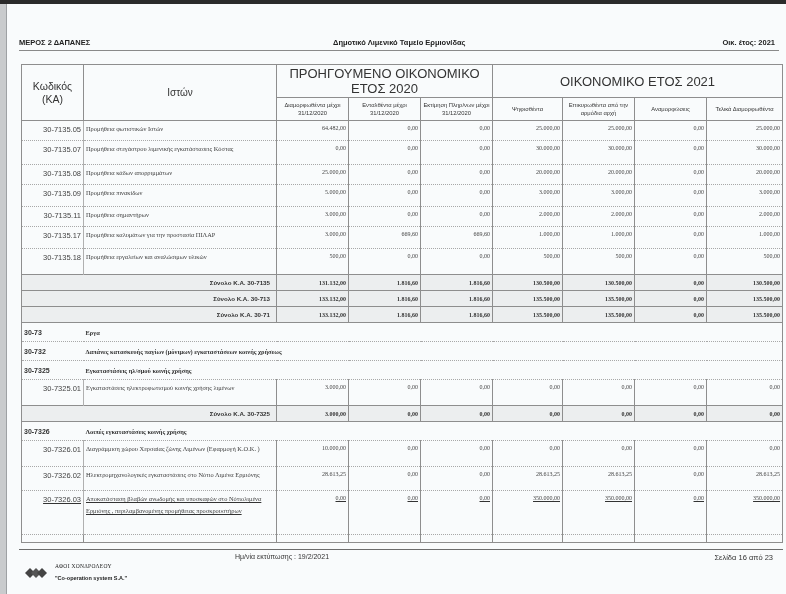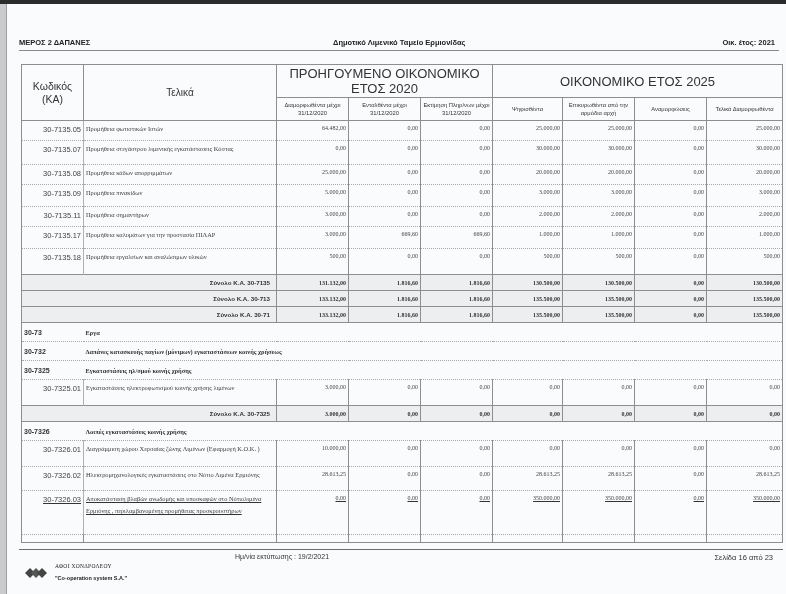--- a/index.html
+++ b/index.html
@@ -58,23 +58,23 @@
         <col style="width:72px">
         <col style="width:72px">
         <col style="width:70px">
         <col style="width:72px">
         <col style="width:72px">
         <col style="width:76px">
     </colgroup>
     <thead>
       <tr class="gh gh1">
         <th rowspan="2" class="kod">Κωδικός (ΚΑ)</th>
-        <th rowspan="2" class="tit">Τελικά</th>
+        <th rowspan="2" class="tit">Ιστών</th>
         <th colspan="3">ΠΡΟΗΓΟΥΜΕΝΟ ΟΙΚΟΝΟΜΙΚΟ ΕΤΟΣ 2020</th>
-        <th colspan="4">ΟΙΚΟΝΟΜΙΚΟ ΕΤΟΣ 2025</th>
+        <th colspan="4">ΟΙΚΟΝΟΜΙΚΟ ΕΤΟΣ 2021</th>
       </tr>
       <tr class="gh gh2" id="subhdr">
           <th>Διαμορφωθέντα μέχρι 31/12/2020</th>
           <th>Ενταλθέντα μέχρι 31/12/2020</th>
           <th>Εκτίμηση Πληρ/νων μέχρι 31/12/2020</th>
           <th>Ψηφισθέντα</th>
           <th>Επικυρωθέντα από την αρμόδια αρχή</th>
           <th>Αναμορφώσεις</th>
           <th>Τελικά Διαμορφωθέντα</th>
         </tr>

